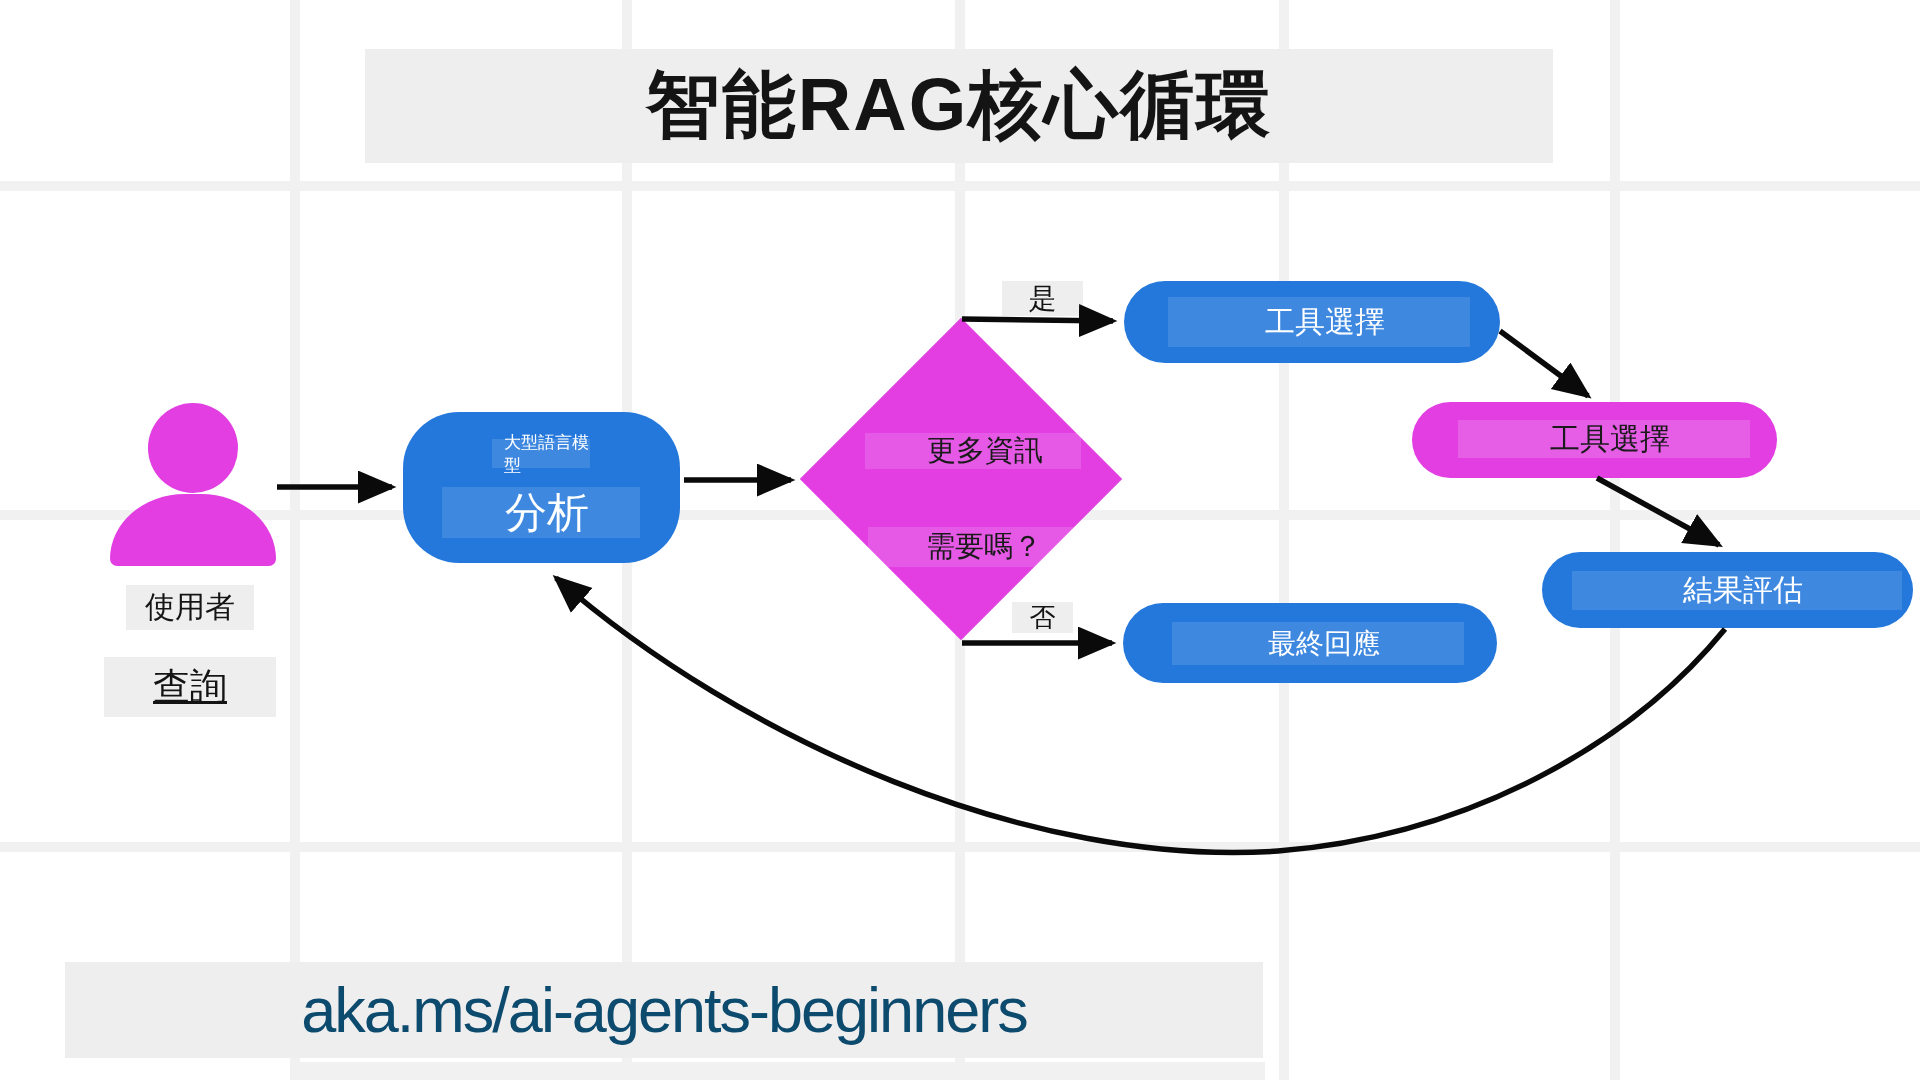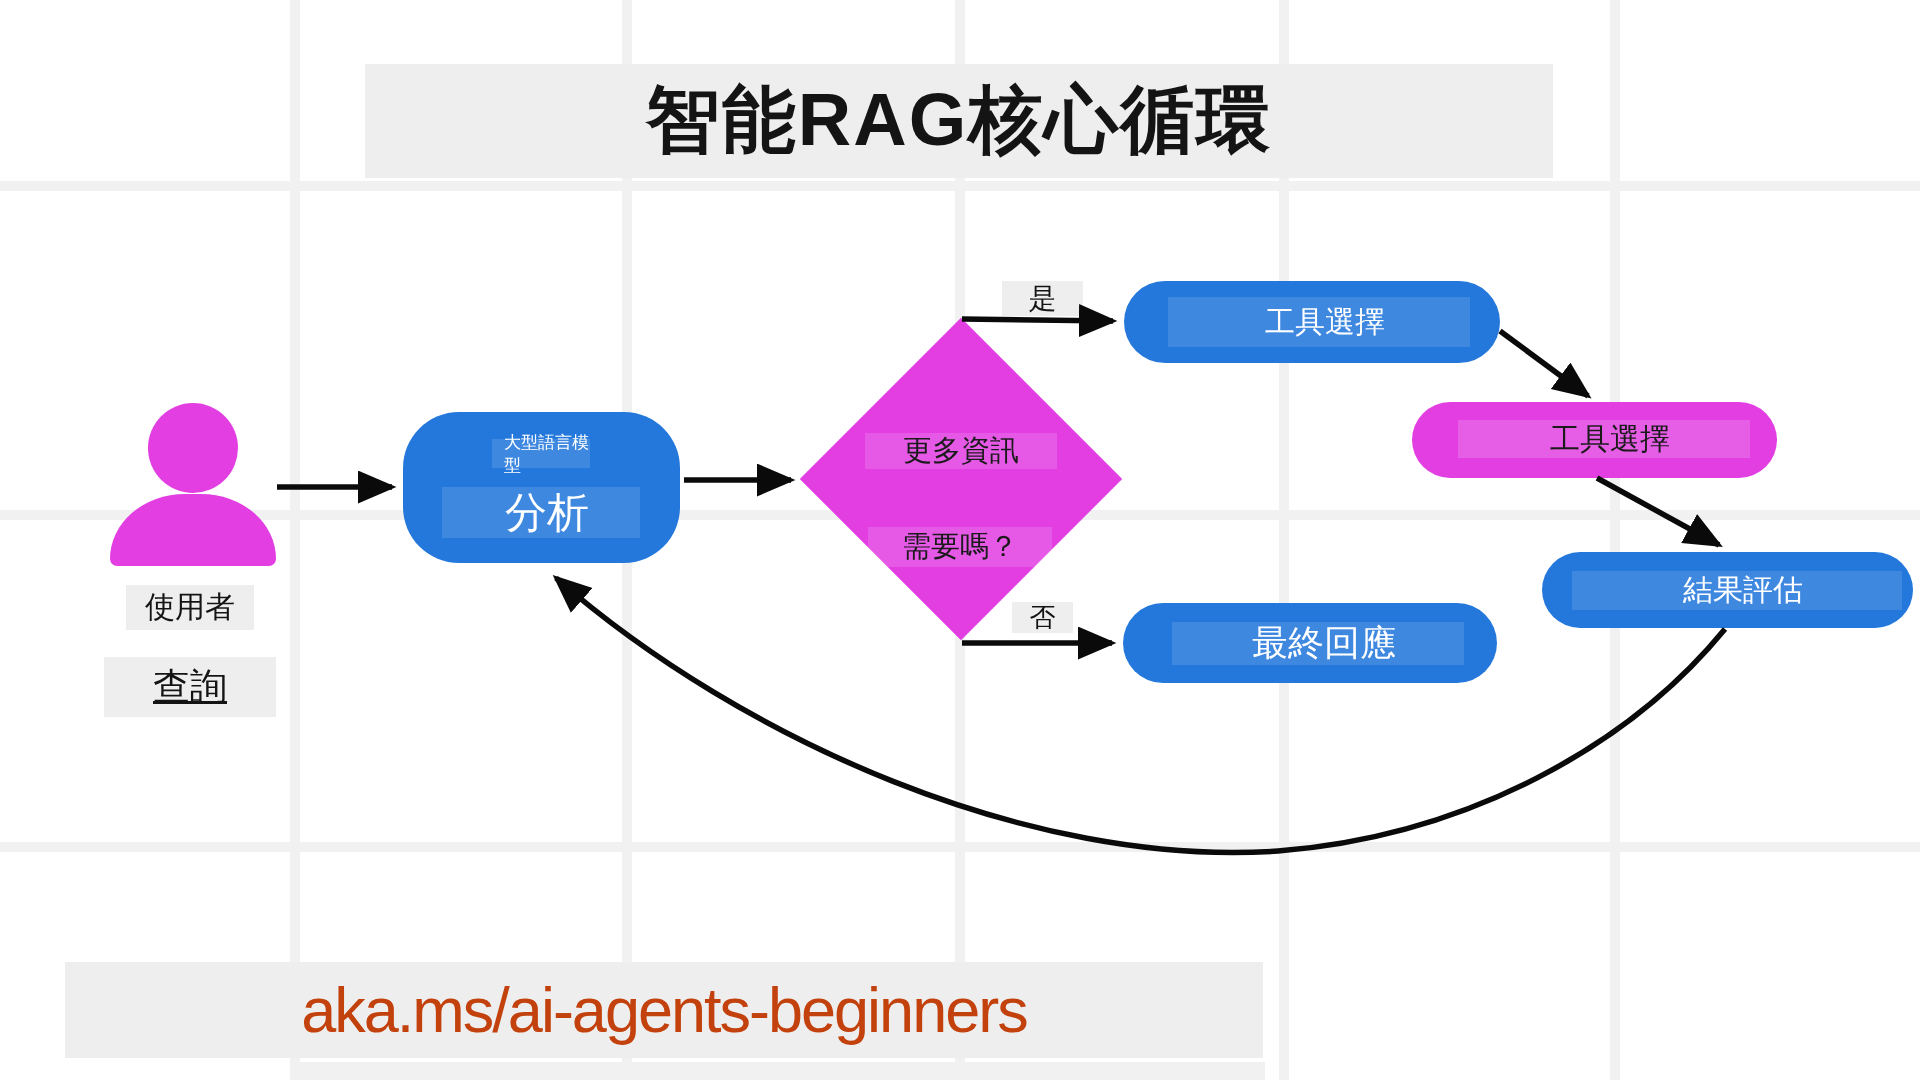--- a/index.html
+++ b/index.html
@@ -6,22 +6,22 @@
   #canvas{
     position:relative;width:1920px;height:1080px;overflow:hidden;background:#ffffff;
     font-family:"Liberation Sans","DejaVu Sans",sans-serif;
   }
   
   .gv{position:absolute;top:0;width:10px;height:1080px;background:#f1f1f1;}
   .gh{position:absolute;left:0;width:1920px;height:10px;background:#f1f1f1;}
   .gband{position:absolute;background:#f1f1f1;}
   
   .grayblock{position:absolute;background:#eeeeee;display:flex;align-items:center;justify-content:center;color:#141414;}
-  #title-block{left:365px;top:49px;width:1188px;height:114px;font-size:74px;font-weight:900;letter-spacing:2px;margin-top:15px;}
-  #footer-block{left:65px;top:962px;width:1198px;height:96px;font-size:63px;font-weight:500;letter-spacing:-2px;color:#c2410c;}
+  #title-block{left:365px;top:49px;width:1188px;height:114px;font-size:74px;font-weight:900;letter-spacing:2px;}
+  #footer-block{left:65px;top:962px;width:1198px;height:96px;font-size:63px;font-weight:500;letter-spacing:-2px;color:#0c4a6e;}
   #label-user{left:126px;top:585px;width:128px;height:45px;font-size:30px;}
   #label-query{left:104px;top:657px;width:172px;height:60px;font-size:37px;text-decoration:underline;}
   #label-yes{left:1002px;top:281px;width:81px;height:35px;font-size:28px;}
   #label-no{left:1012px;top:602px;width:61px;height:31px;font-size:26px;}
   
   .head{position:absolute;left:148px;top:403px;width:90px;height:90px;border-radius:50%;background:#e23ee2;}
   .body{position:absolute;left:110px;top:494px;width:166px;height:72px;background:#e23ee2;
         border-radius:83px 83px 8px 8px / 72px 72px 8px 8px;}
   
   .bluebox{position:absolute;background:#2478dc;color:#ffffff;}
@@ -32,25 +32,25 @@
   
   #node-tool-magenta{position:absolute;left:1412px;top:402px;width:365px;height:76px;border-radius:38px;
         background:#e23ee2;color:#1a1a1a;}
   
   .strip{position:absolute;background:rgba(255,255,255,0.12);display:flex;align-items:center;justify-content:center;padding-left:12px;}
   #llm-tag{left:89px;top:27px;width:86px;height:29px;font-size:17px;}
   #llm-label{left:39px;top:75px;width:186px;height:51px;font-size:42px;}
   #tool-blue-label{left:44px;top:16px;width:290px;height:50px;font-size:30px;}
   #tool-magenta-label{left:46px;top:18px;width:280px;height:38px;font-size:30px;background:rgba(255,255,255,0.16);}
   #result-label{left:30px;top:19px;width:318px;height:39px;font-size:30px;text-align:right;}
-  #final-label{left:49px;top:19px;width:280px;height:43px;font-size:36px;}
+  #final-label{left:49px;top:19px;width:280px;height:43px;font-size:28px;}
   
   #diamond{position:absolute;left:847px;top:365px;width:228px;height:228px;background:#e23ee2;transform:rotate(45deg);}
   .dstrip{position:absolute;background:rgba(230,160,230,0.45);display:flex;align-items:center;justify-content:center;
-        color:#1a1a1a;font-size:29px;}
+        color:#1a1a1a;font-size:29px;padding-left:24px;}
   #decision-line1{left:865px;top:433px;width:192px;height:36px;background:rgba(255,255,255,0.14);}
   #decision-line2{left:868px;top:487px;width:184px;height:40px;background:rgba(255,255,255,0.14);margin-top:40px;}
   
   #arrows{position:absolute;left:0;top:0;z-index:5;pointer-events:none;}
 </style>
 </head>
 <body>
 
 <div id="canvas">
 

